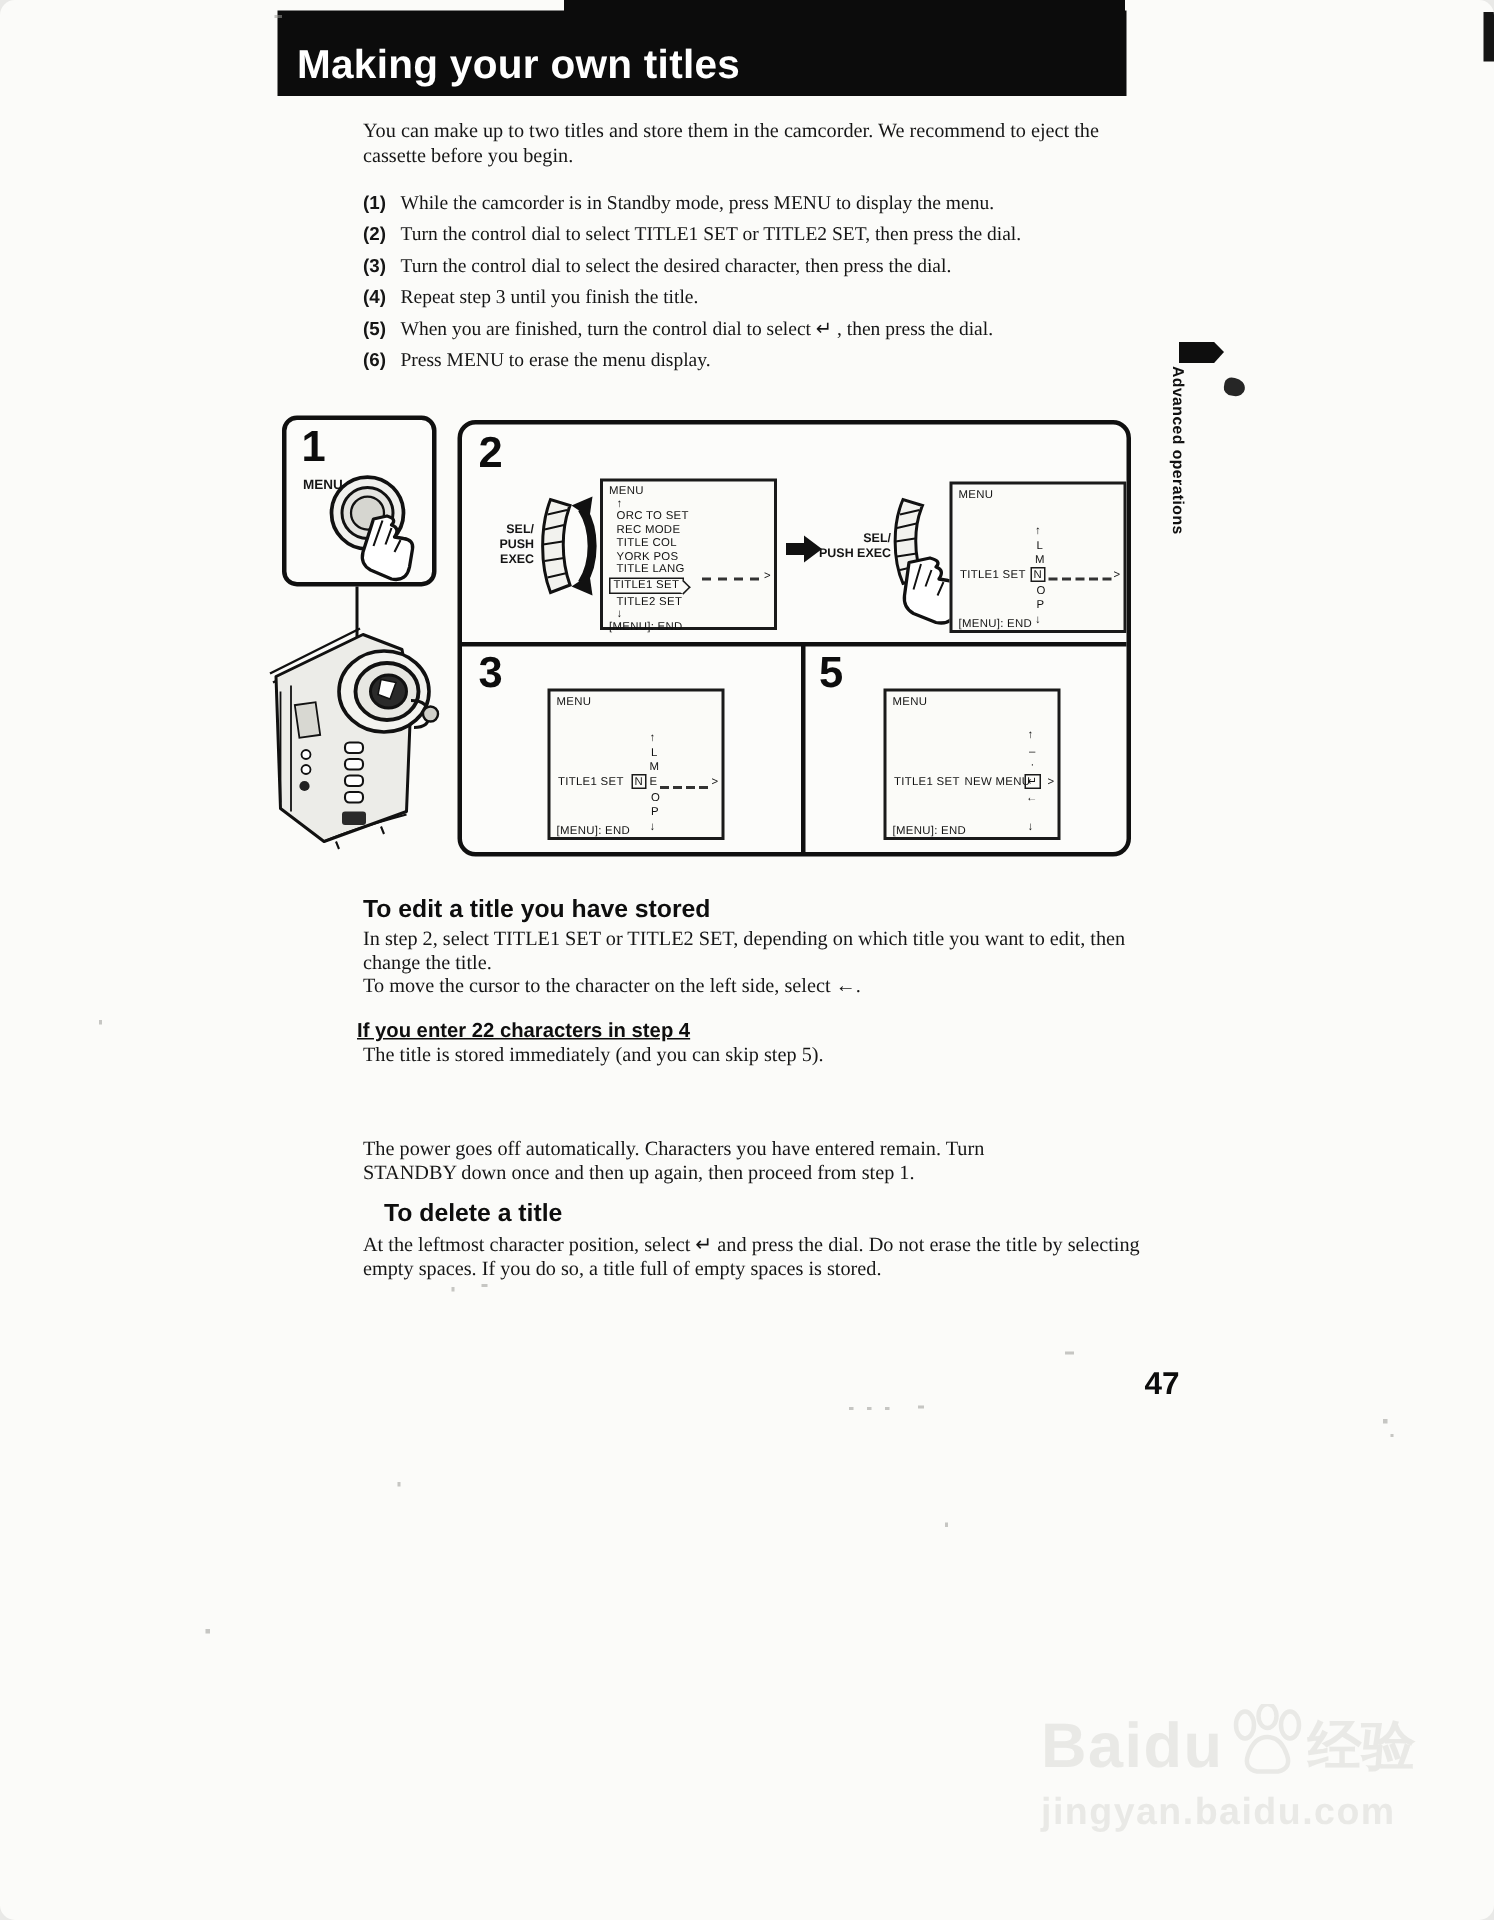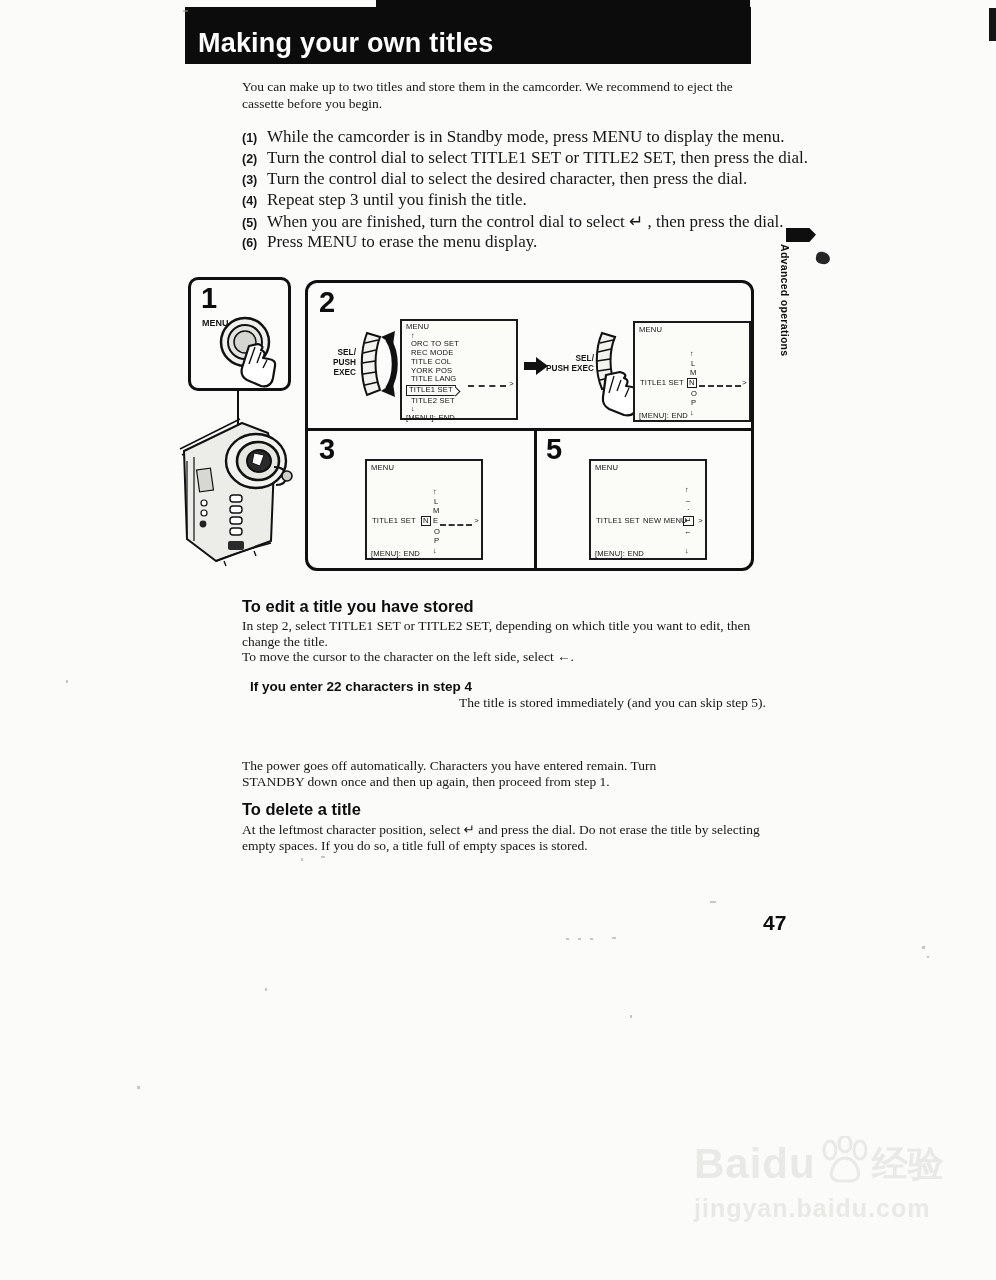--- a/index.html
+++ b/index.html
@@ -1,20 +1,20 @@
 <!DOCTYPE html>
 <html><head>
 <meta charset="utf-8">
 <style>
   * { margin:0; padding:0; box-sizing:border-box; }
   html,body { background:#e9e9e7; }
   .page {
     position:relative; width:996px; height:1280px; margin:0 auto;
     background:#fbfbf9; overflow:hidden;
-    font-family:"Liberation Serif", serif; color:#161616;
+    font-family:"Liberation Serif", serif; color:#161616;border-radius:10px;
   }
   .abs { position:absolute; }
 
   
   .header-strip { left:376px; top:0; width:374px; height:11px; background:#0c0c0c; }
   .header-bar {
     left:185px; top:7px; width:566px; height:57px; background:#0c0c0c;
     display:flex; align-items:flex-end; padding:0 0 5px 13px;
   }
   .header-bar h1 {
@@ -22,21 +22,21 @@
     font-size:27px; font-weight:bold; letter-spacing:0.2px;
   }
   .edge-sliver { left:989px; top:8px; width:7px; height:33px; background:#151515; }
 
   
   .serif { font-family:"Liberation Serif", serif; font-size:13.5px; line-height:16.5px; color:#161616; }
   .intro { left:242px; top:79px; width:522px; }
   .steps { left:242px; top:127px; width:540px; }
   .step-row { display:flex; height:21px; align-items:baseline; }
   .step-num { font-family:"Liberation Sans", sans-serif; font-weight:bold; font-size:12.5px; width:25px; flex:none; }
-  .step-text { font-size:17px; white-space:nowrap;font-family:Liberation Serif, serif; }
+  .step-text { font-size:13px; white-space:nowrap;font-family:Liberation Serif, serif; }
 
   
   .side-tab { left:786px; top:228px; width:30px; height:14px; background:#0e0e0e;
     clip-path:polygon(0 0,78% 0,100% 48%,78% 100%,0 100%); }
   .side-smudge { left:816px; top:252px; width:14px; height:12px; background:#262626;
     border-radius:40% 60% 50% 45%; transform:rotate(9deg); }
   .side-label {
     left:779px; top:244px; height:125px;
     writing-mode:vertical-rl; font-family:"Liberation Sans", sans-serif;
     font-weight:bold; font-size:10.5px; letter-spacing:0.3px; color:#101010;
@@ -272,26 +272,26 @@
       <div class="scr-abs" style="left:93px; top:67px;">←</div>
       <div class="scr-abs" style="left:94px; top:86px;">↓</div>
       <div class="scr-abs" style="left:4px; top:89px;">[MENU]: END</div>
     </div>
   </div>
 
   <div class="abs h2" style="left:242px; top:597px;">To edit a title you have stored</div>
   <div class="abs para" style="left:242px; top:618px; width:524px;">In step 2, select TITLE1 SET or TITLE2 SET, depending on which title you want to edit, then change the title.</div>
   <div class="abs para" style="left:242px; top:649px; width:524px;">To move the cursor to the character on the left side, select ←.</div>
 
-  <div class="abs h3" style="left:250px; top:679px; width:520px;">If you enter 22 characters in step 4</div>
-  <div class="abs para" style="left:242px; top:695px; width:524px;text-align:right;">The title is stored immediately (and you can skip step 5).</div>
+  <div class="abs h3" style="left:238px; top:679px; width:520px;text-decoration:underline;">If you enter 22 characters in step 4</div>
+  <div class="abs para" style="left:242px; top:695px; width:524px;">The title is stored immediately (and you can skip step 5).</div>
 
   <div class="abs para" style="left:242px; top:758px; width:470px;">The power goes off automatically.  Characters you have entered remain.  Turn STANDBY down once and then up again, then proceed from step 1.</div>
 
-  <div class="abs h2" style="left:242px; top:800px;">To delete a title</div>
+  <div class="abs h2" style="left:256px; top:800px;">To delete a title</div>
   <div class="abs para" style="left:242px; top:822px; width:524px;">At the leftmost character position, select  ↵  and press the dial.  Do not erase the title by selecting empty spaces.  If you do so, a title full of empty spaces is stored.</div>
 
   <div class="abs pagenum">47</div>
 
   <div class="abs watermark">
     <div class="wm-row">
       <span class="wm-brand">Baidu</span>
       <svg width="52" height="48" viewBox="0 0 52 48">
         <ellipse cx="12" cy="14" rx="6" ry="9" fill="none" stroke="#e9e9e6" stroke-width="3"></ellipse>
         <ellipse cx="27" cy="8" rx="6" ry="8" fill="none" stroke="#e9e9e6" stroke-width="3"></ellipse>

